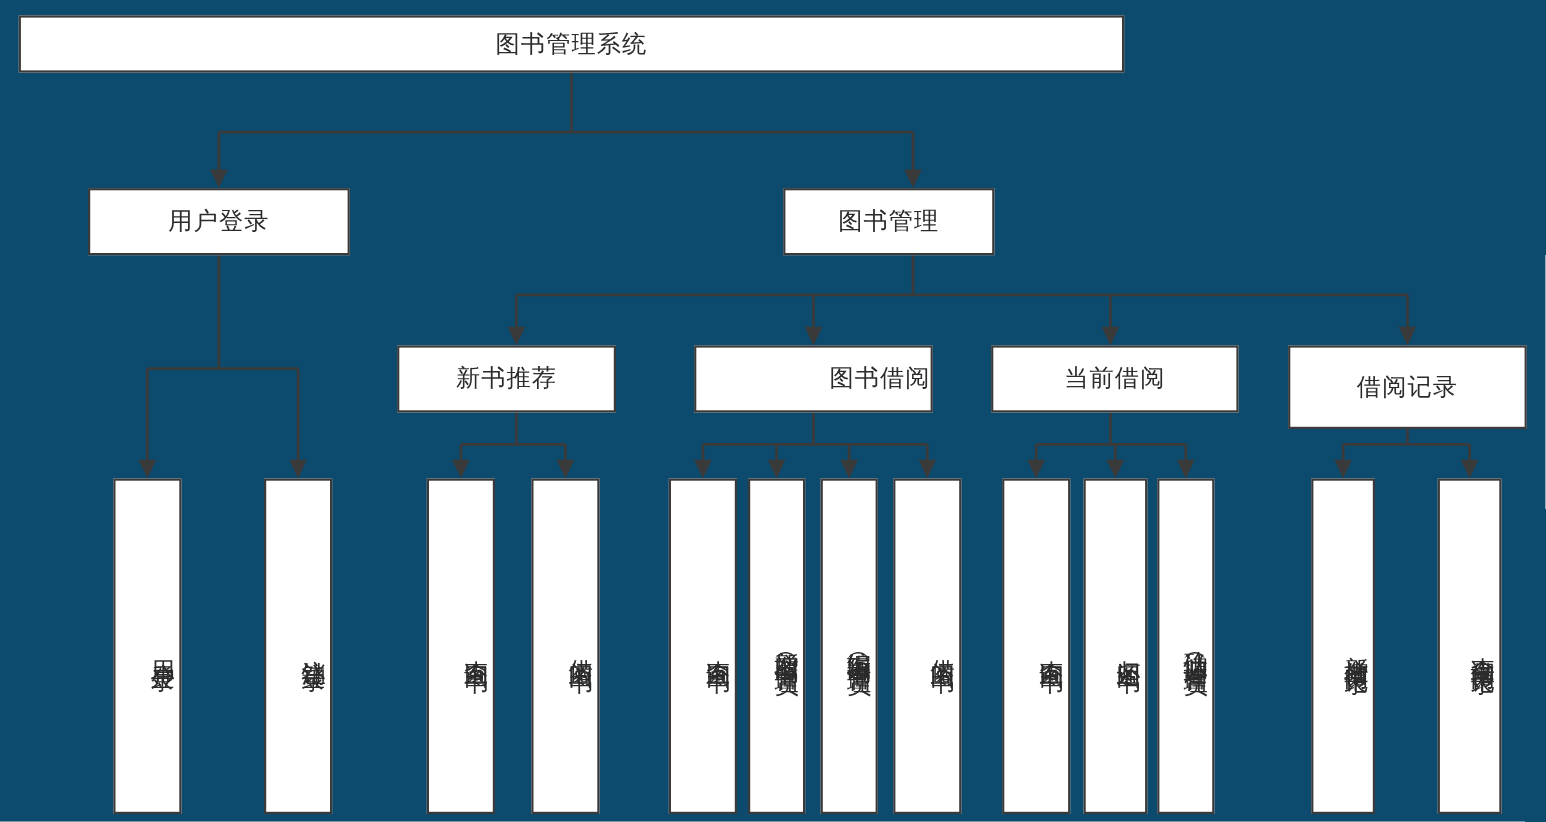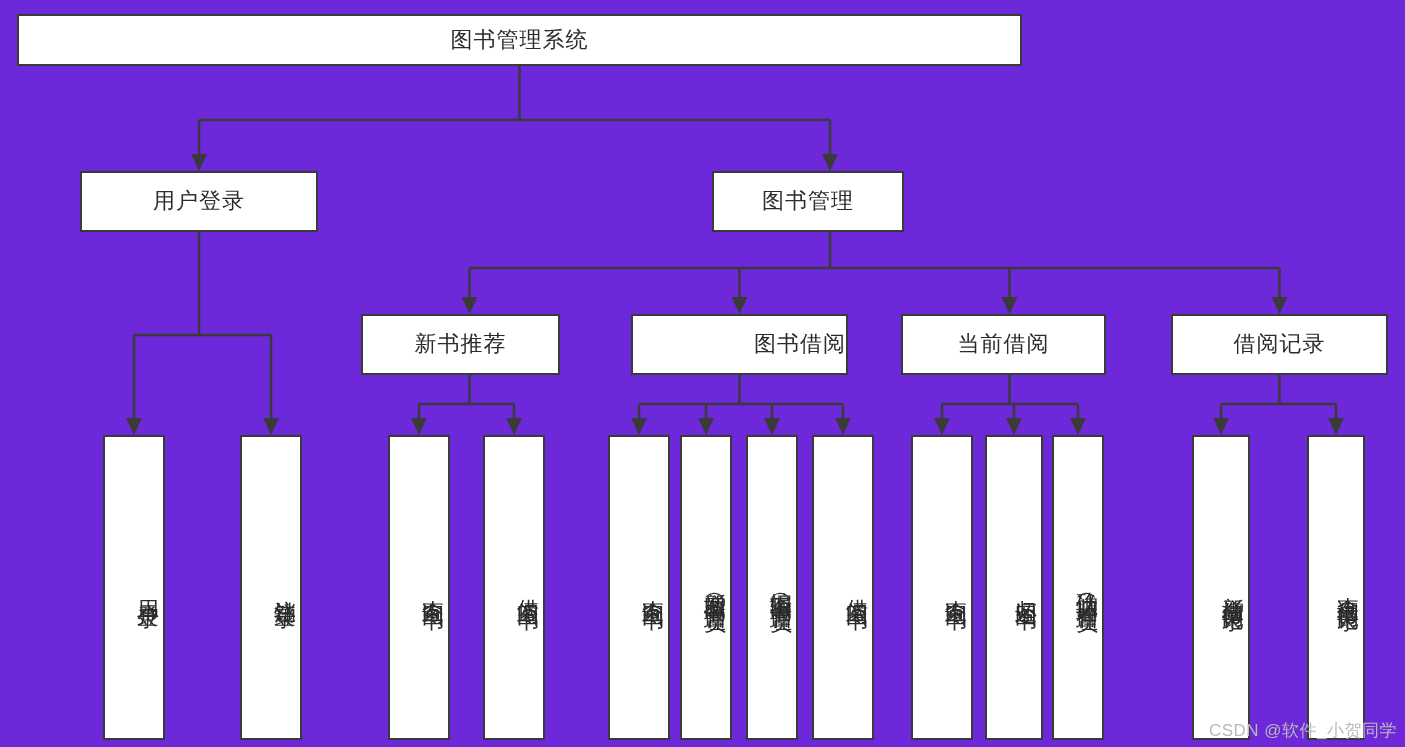--- a/index.html
+++ b/index.html
@@ -8,21 +8,21 @@
     padding: 0;
     background: #ffffff;
   }
   body {
     font-family: "Liberation Sans", "DejaVu Sans", sans-serif;
   }
   #canvas {
     position: relative;
     width: 1405px;
     height: 747px;
-    background: #6d28d9;
+    background: #0c4a6e;
     overflow: hidden;
   }
   #edges {
     position: absolute;
     left: 0;
     top: 0;
     width: 1405px;
     height: 747px;
     pointer-events: none;
   }
@@ -139,24 +139,24 @@
   <div class="node horiz" style="left: 712px; top: 171px; width: 192px; height: 61px;">
       <span>图书管理</span>
     </div>
 
   <div class="node horiz" style="left: 361px; top: 314px; width: 199px; height: 61px;">
       <span>新书推荐</span>
     </div>
   <div class="node horiz" style="left: 631px; top: 314px; width: 217px; height: 61px; justify-content: flex-end;">
       <span>图书借阅</span>
     </div>
-  <div class="node horiz" style="left: 901px; top: 314px; width: 205px; height: 61px; text-align: right;">
+  <div class="node horiz" style="left: 901px; top: 314px; width: 225px; height: 61px; text-align: right;">
       <span>当前借阅</span>
     </div>
-  <div class="node horiz" style="left: 1171px; top: 314px; width: 217px; height: 61px;">
+  <div class="node horiz" style="left: 1171px; top: 314px; width: 217px; height: 76px;">
       <span>借阅记录</span>
     </div>
 
   <div class="node vert" style="left: 103px; top: 435px; width: 62px; height: 305px;">
       <span class="vtext">用户登录</span>
     </div>
   <div class="node vert" style="left: 240px; top: 435px; width: 62px; height: 305px;">
       <span class="vtext">注销登录</span>
     </div>
 
@@ -190,14 +190,13 @@
       <span class="vtext">确认归还（管理员）</span>
     </div>
 
   <div class="node vert" style="left: 1192px; top: 435px; width: 58px; height: 305px;">
       <span class="vtext">新增借阅记录</span>
     </div>
   <div class="node vert" style="left: 1307px; top: 435px; width: 58px; height: 305px;">
       <span class="vtext">查询借阅记录</span>
     </div>
 
-  <div id="watermark">CSDN @软件_小贺同学</div>
 </div>
 
 </body></html>

